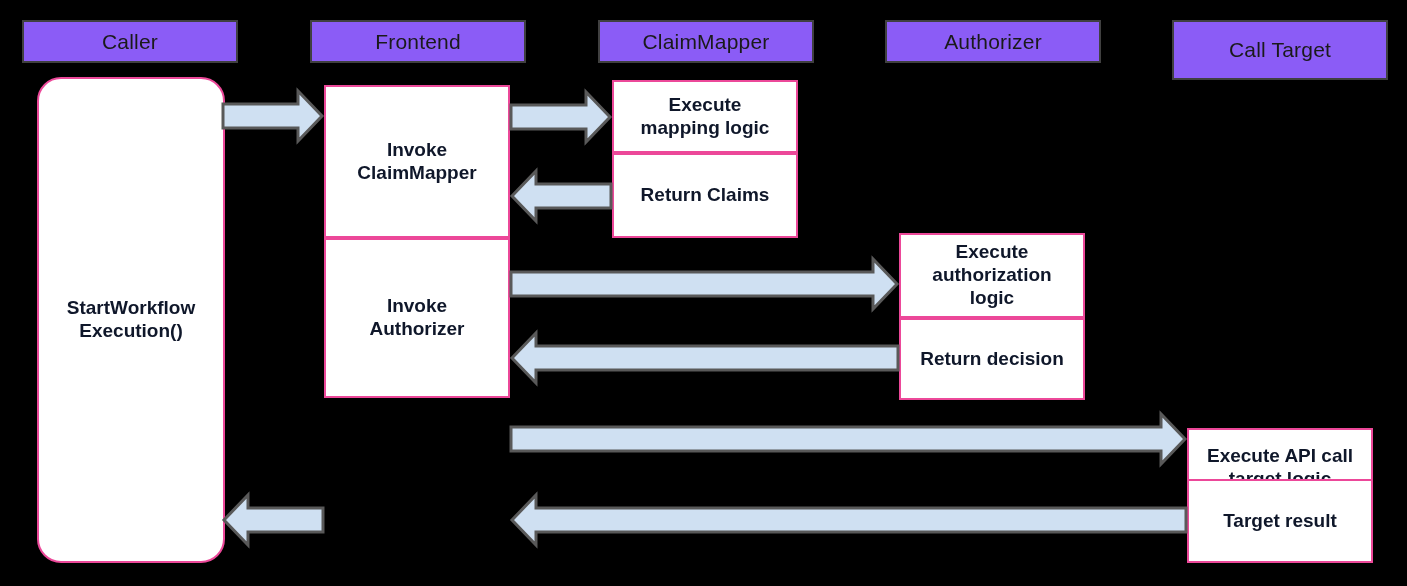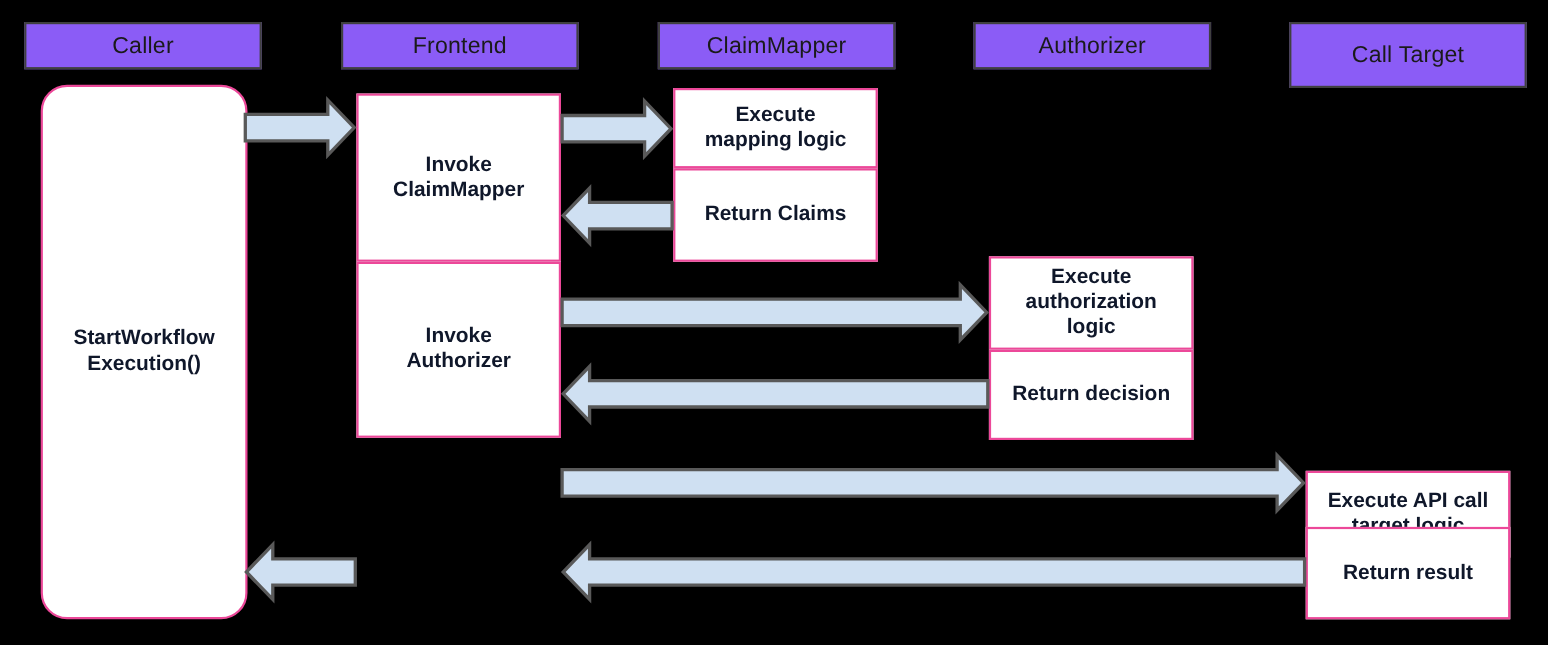--- a/index.html
+++ b/index.html
@@ -105,21 +105,21 @@
   </div>
   <div class="act-box" style="left:899px; top:318px; width:186px; height:82px;">
     <span class="label">Return decision</span>
   </div>
 
   <div class="act-box" style="left:1187px; top:400px; width:186px; height:79px;margin-top:28px;">
     <span class="label">Execute API call
 target logic</span>
   </div>
   <div class="act-box" style="left:1187px; top:479px; width:186px; height:84px;">
-    <span class="label">Return result</span>
+    <span class="label">Target result</span>
   </div>
 
   <svg id="arrow-layer" viewBox="0 0 1407 586">
 
     <polygon points="223,104 298,104 298,91 322,116 298,141 298,128 223,128" fill="#cfe0f2" stroke="#595959" stroke-width="3" stroke-linejoin="miter"></polygon>
 
     <polygon points="511,105 586,105 586,92 610,117 586,142 586,129 511,129" fill="#cfe0f2" stroke="#595959" stroke-width="3" stroke-linejoin="miter"></polygon>
 
     <polygon points="611,184 536,184 536,171 512,196 536,221 536,208 611,208" fill="#cfe0f2" stroke="#595959" stroke-width="3" stroke-linejoin="miter"></polygon>
 

